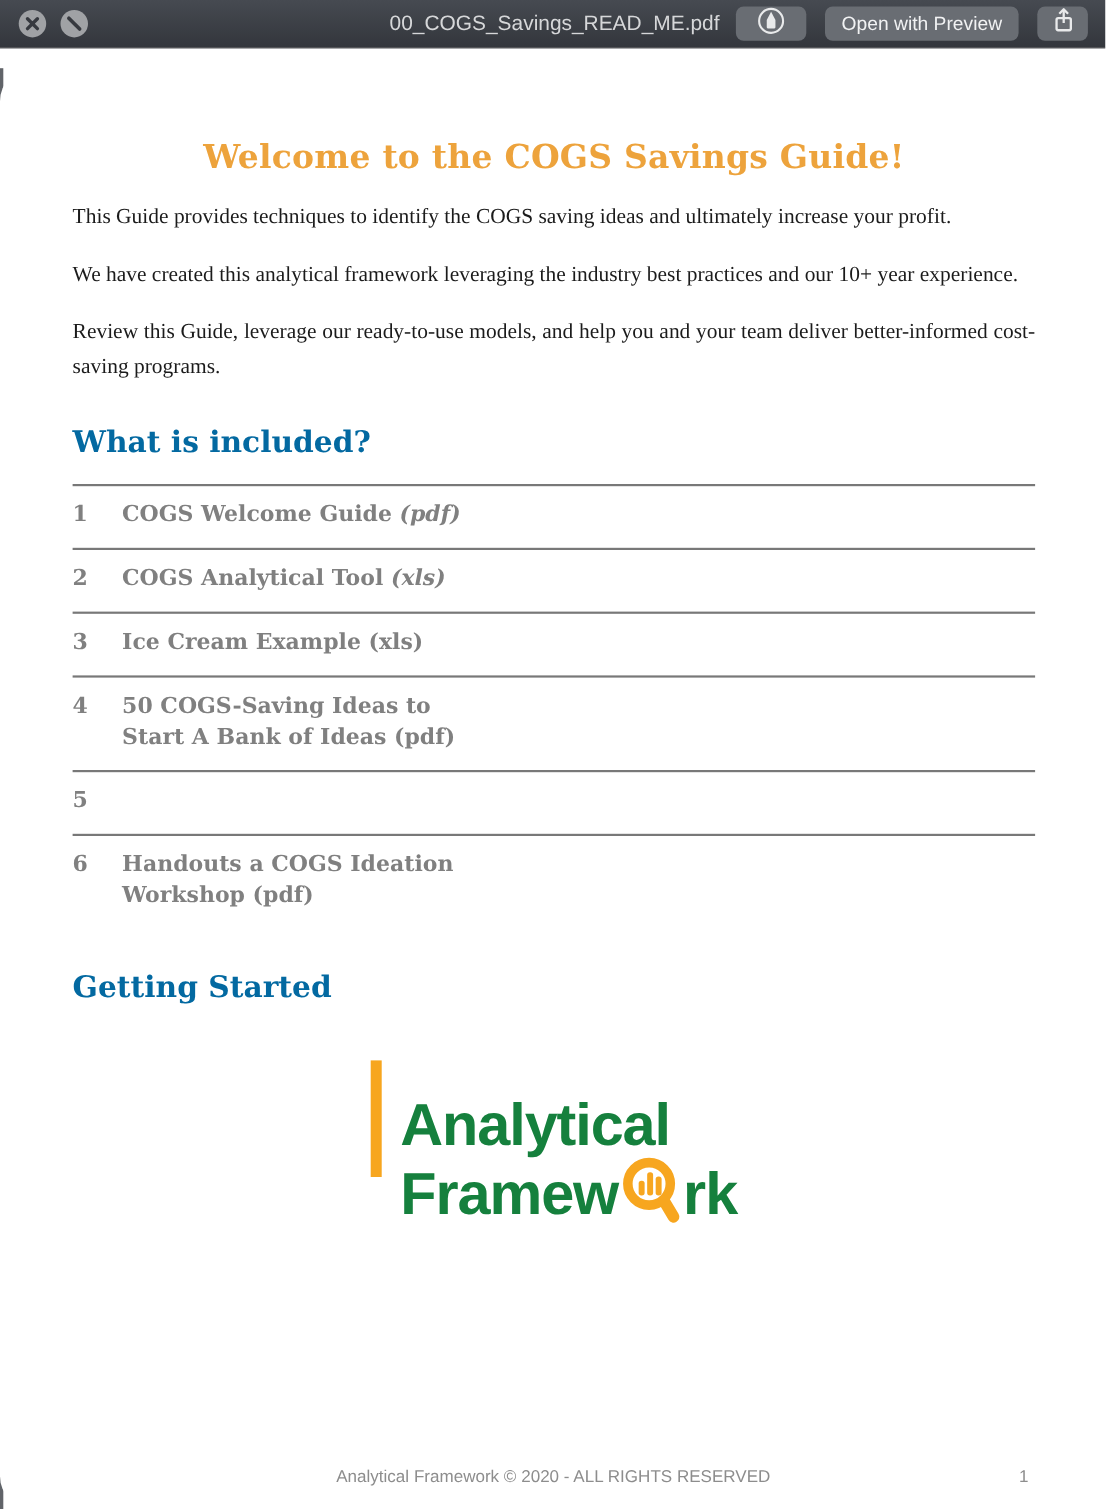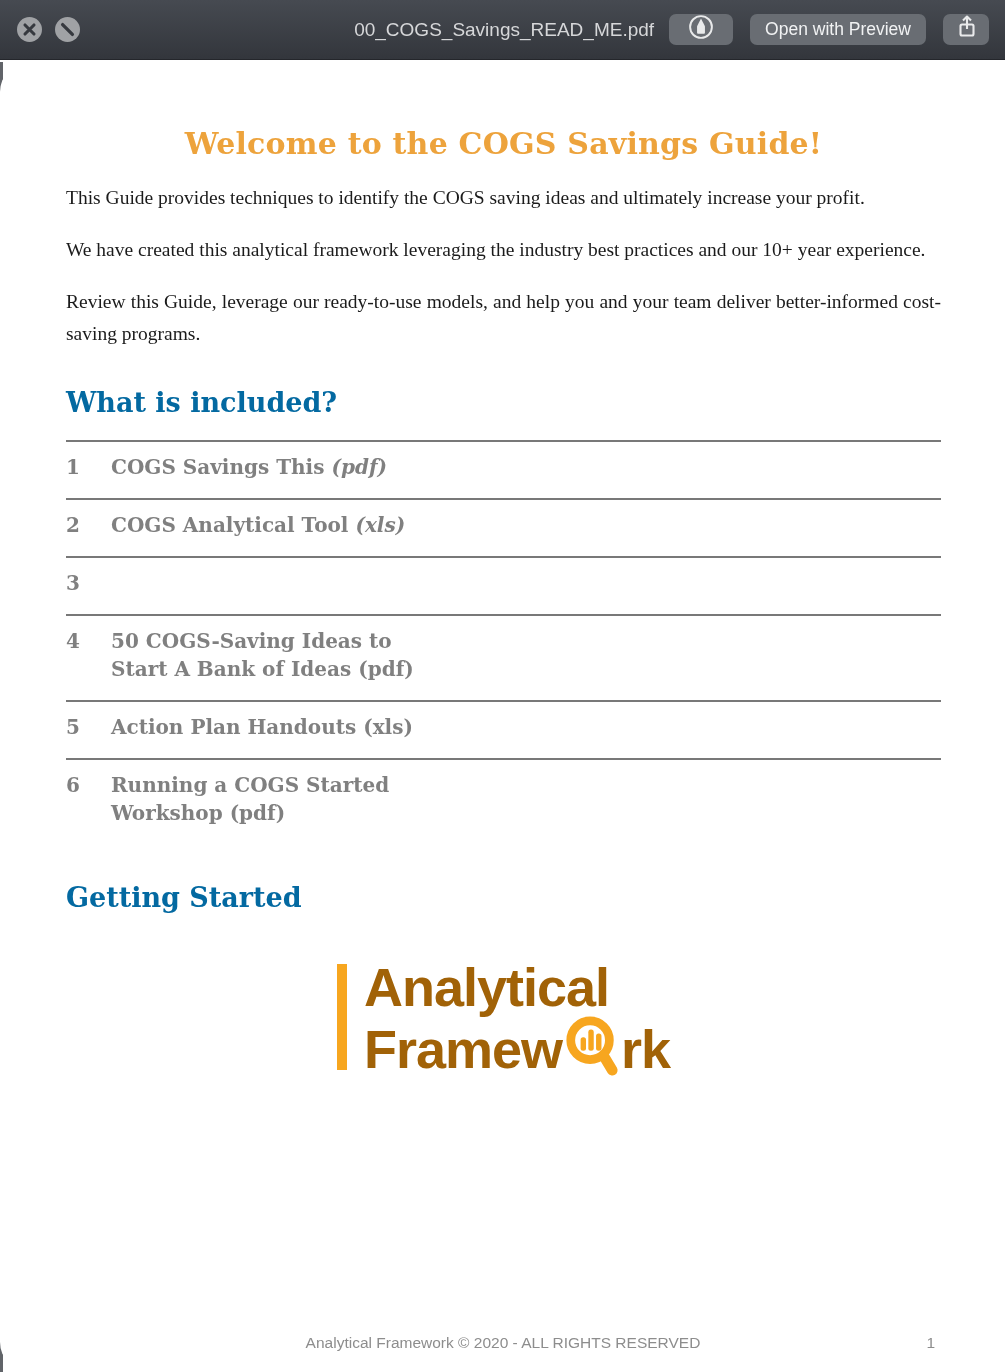--- a/index.html
+++ b/index.html
@@ -2,21 +2,21 @@
 <html><head>
 <meta charset="utf-8">
 <style>
   html,body{margin:0;padding:0;}
   body{
     width:1005px;height:1372px;position:relative;overflow:hidden;
     background:#ffffff;font-family:"Liberation Serif",serif;
   }
   
   .titlebar{
-    height:60px;box-sizing:border-box;
+    height:44px;box-sizing:border-box;
     background:linear-gradient(#464a51,#33363c);
     border-bottom:1px solid #24262b;
     display:flex;align-items:center;padding:0 16px;
   }
   .win-btn{width:27px;height:27px;margin-right:11px;padding:0;border:none;background:transparent;cursor:default;}
   .win-btn svg{display:block;}
   .tb-spacer{flex:1;}
   .fname{
     color:#d6d7d9;font-family:"Liberation Sans",sans-serif;font-size:19px;
     margin-right:15px;white-space:nowrap;
@@ -56,22 +56,22 @@
     color:#808080;line-height:1.4;
   }
   .t-title{padding-right:20px;}
   .t-suffix{font-style:italic;}
   .t-desc{font-size:19.5px;line-height:1.42;text-align:justify;padding-top:2px;}
 
   
   .logo{display:flex;justify-content:center;align-items:flex-start;margin-top:46px;}
   .logo-bar{width:10px;height:106px;background:#F7A61F;margin:5px 17px 0 0;}
   .logo-text{
-    font-family:"Liberation Sans",sans-serif;font-weight:700;color:#a16207;
-    font-size:54px;line-height:1.04;letter-spacing:-1px;
+    font-family:"Liberation Sans",sans-serif;font-weight:700;color:#15803d;
+    font-size:54px;line-height:1.04;letter-spacing:-1px;margin-top:36px;
   }
   .logo-l2{display:flex;align-items:flex-end;}
   .mag{width:56px;height:64px;margin:0 1px -11px 2px;}
 
   
   .footer{
     position:absolute;left:1px;right:0;bottom:20px;text-align:center;
     font-family:"Liberation Sans",sans-serif;font-size:15.5px;color:#8d8d8d;
   }
   .pageno{
@@ -137,50 +137,50 @@
         <p class="para">This Guide provides techniques to identify the COGS saving ideas and ultimately increase your profit.</p>
         <p class="para">We have created this analytical framework leveraging the industry best practices and our 10+ year experience.</p>
         <p class="para">Review this Guide, leverage our ready-to-use models, and help you and your team deliver better-informed cost-saving programs.</p>
       </div>
 
     <h2 class="h-sect">What is included?</h2>
 
     <div class="inc-table">
   <div class="t-row">
     <div class="t-num">1</div>
-    <div class="t-title"><span class="t-main">COGS Savings This</span><span class="t-suffix">&nbsp;(pdf)</span></div>
+    <div class="t-title"><span class="t-main">COGS Welcome Guide</span><span class="t-suffix">&nbsp;(pdf)</span></div>
     <div class="t-desc"></div>
   </div>
 
   <div class="t-row">
     <div class="t-num">2</div>
     <div class="t-title"><span class="t-main">COGS Analytical Tool</span><span class="t-suffix">&nbsp;(xls)</span></div>
     <div class="t-desc"></div>
   </div>
 
   <div class="t-row">
     <div class="t-num">3</div>
+    <div class="t-title"><span class="t-main">Ice Cream Example (xls)</span><span class="t-suffix"></span></div>
     <div class="t-desc"></div>
   </div>
 
   <div class="t-row">
     <div class="t-num">4</div>
     <div class="t-title"><span class="t-main">50 COGS-Saving Ideas to Start A Bank of Ideas (pdf)</span><span class="t-suffix"></span></div>
     <div class="t-desc"></div>
   </div>
 
   <div class="t-row">
     <div class="t-num">5</div>
-    <div class="t-title"><span class="t-main">Action Plan Handouts (xls)</span><span class="t-suffix"></span></div>
     <div class="t-desc"></div>
   </div>
 
   <div class="t-row">
     <div class="t-num">6</div>
-    <div class="t-title"><span class="t-main">Running a COGS Started Workshop (pdf)</span><span class="t-suffix"></span></div>
+    <div class="t-title"><span class="t-main">Handouts a COGS Ideation Workshop (pdf)</span><span class="t-suffix"></span></div>
     <div class="t-desc"></div>
   </div>
 </div>
 
     <h2 class="h-sect">Getting Started</h2>
 
 
     <div class="logo">
       <div class="logo-bar"></div>
       <div class="logo-text">

